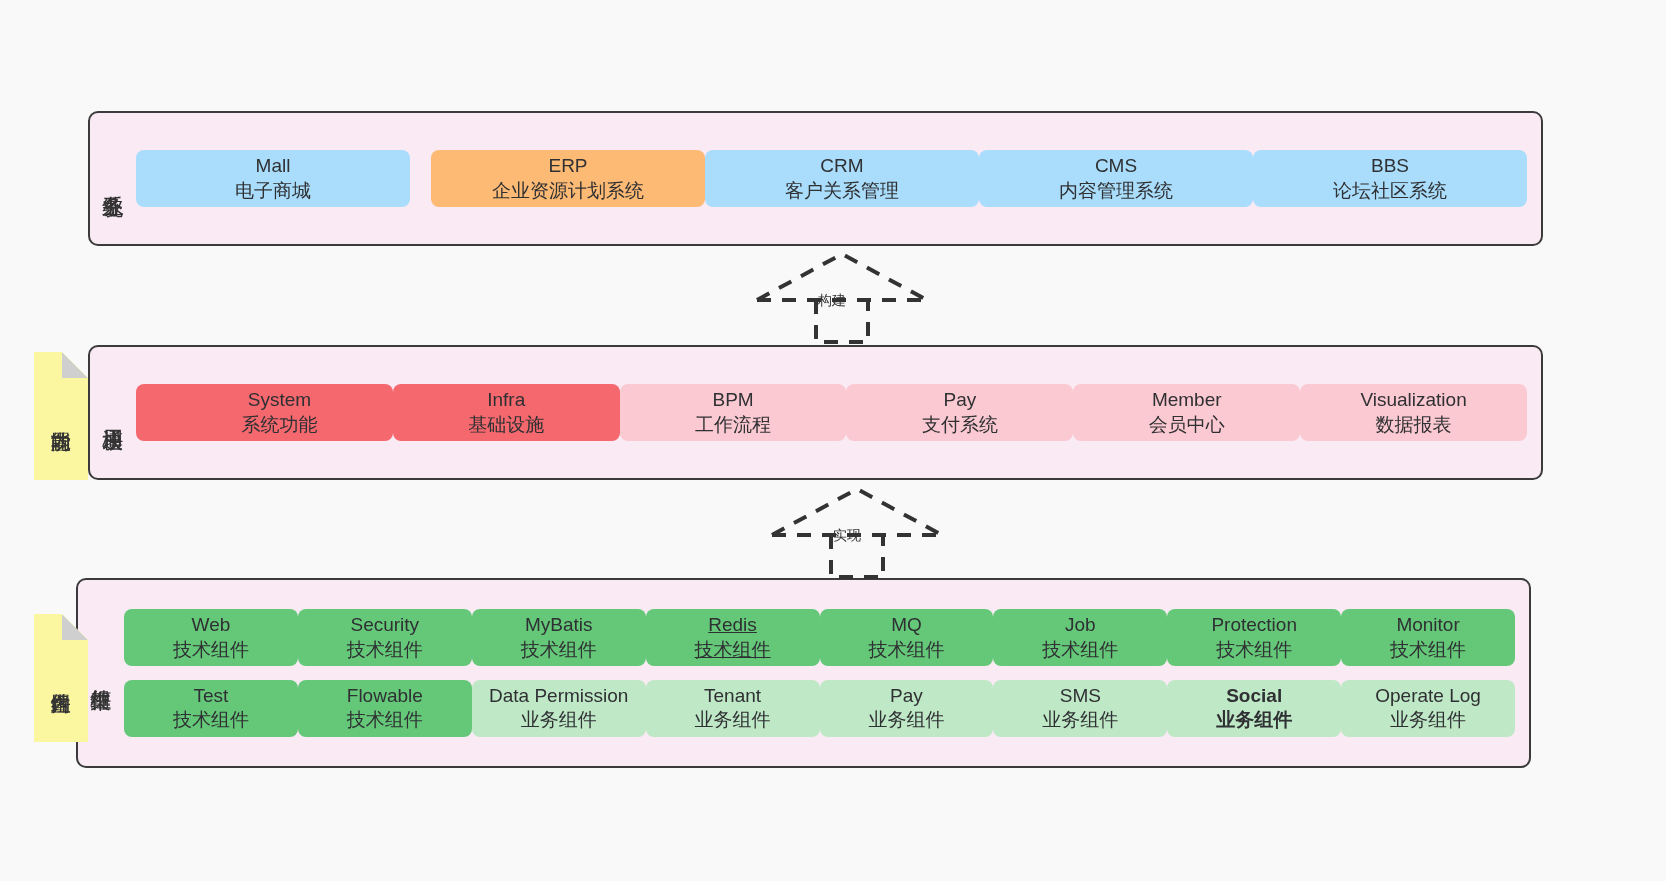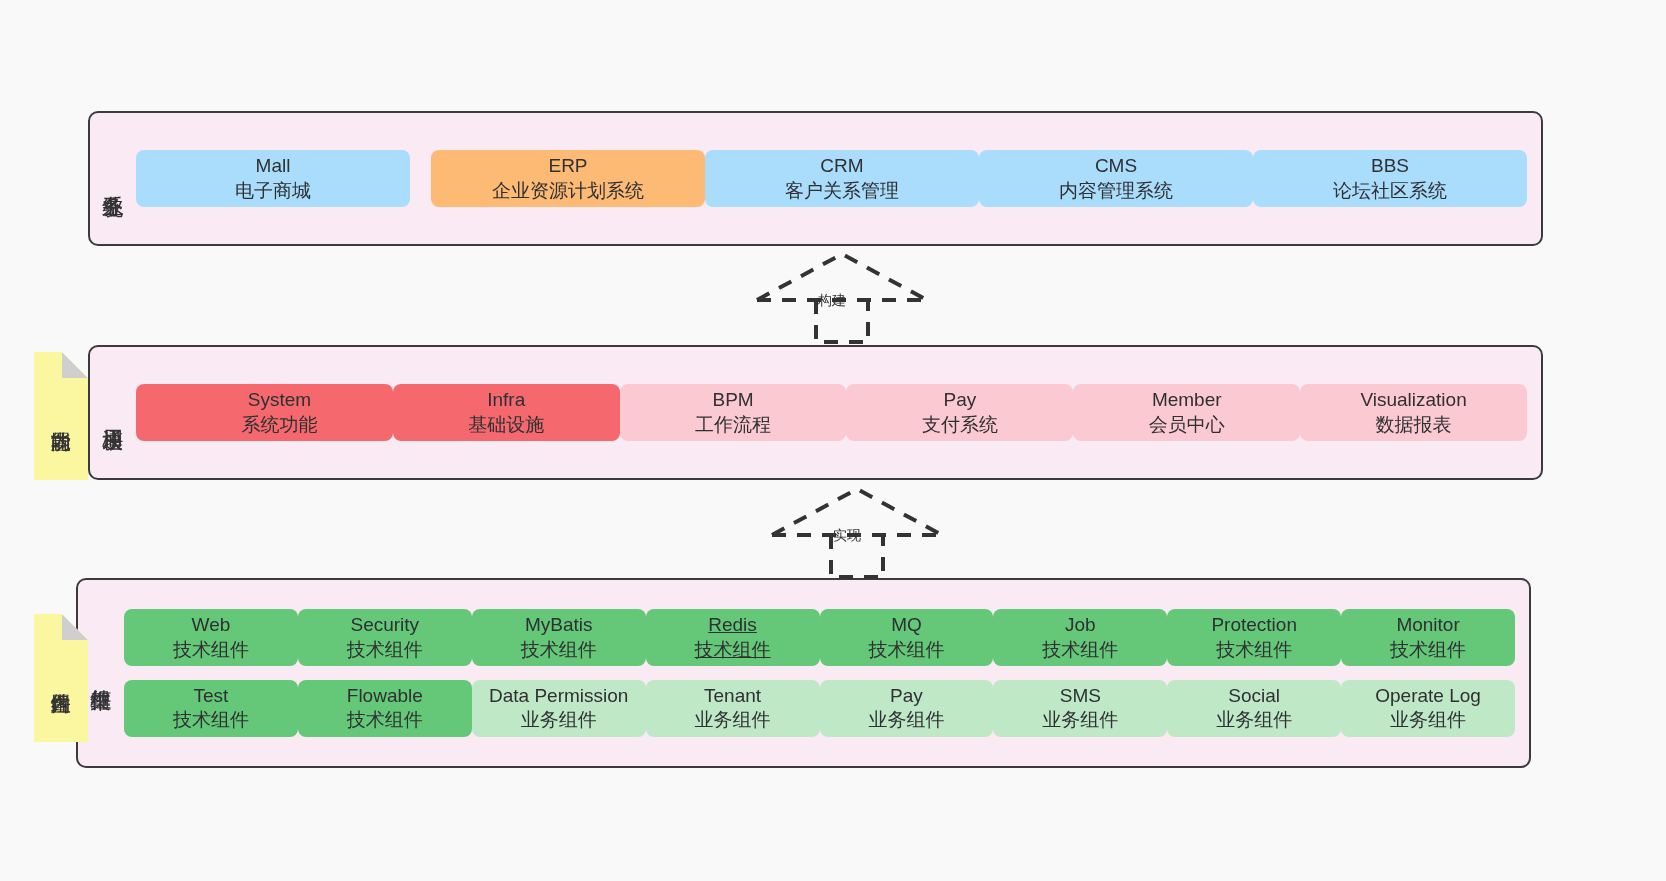--- a/index.html
+++ b/index.html
@@ -223,21 +223,21 @@
             <span class="cn">业务组件</span>
           </div>
           <div class="cell" style="background: rgb(191, 232, 198);">
             <span class="en">Pay</span>
             <span class="cn">业务组件</span>
           </div>
           <div class="cell" style="background: rgb(191, 232, 198);">
             <span class="en">SMS</span>
             <span class="cn">业务组件</span>
           </div>
-          <div class="cell" style="background: rgb(191, 232, 198);">
+          <div class="cell" style="background: rgb(191, 232, 198); font-weight: bold;">
             <span class="en">Social</span>
             <span class="cn">业务组件</span>
           </div>
           <div class="cell" style="background: rgb(191, 232, 198);">
             <span class="en">Operate Log</span>
             <span class="cn">业务组件</span>
           </div>
         </div>
       </div>
     </div>

